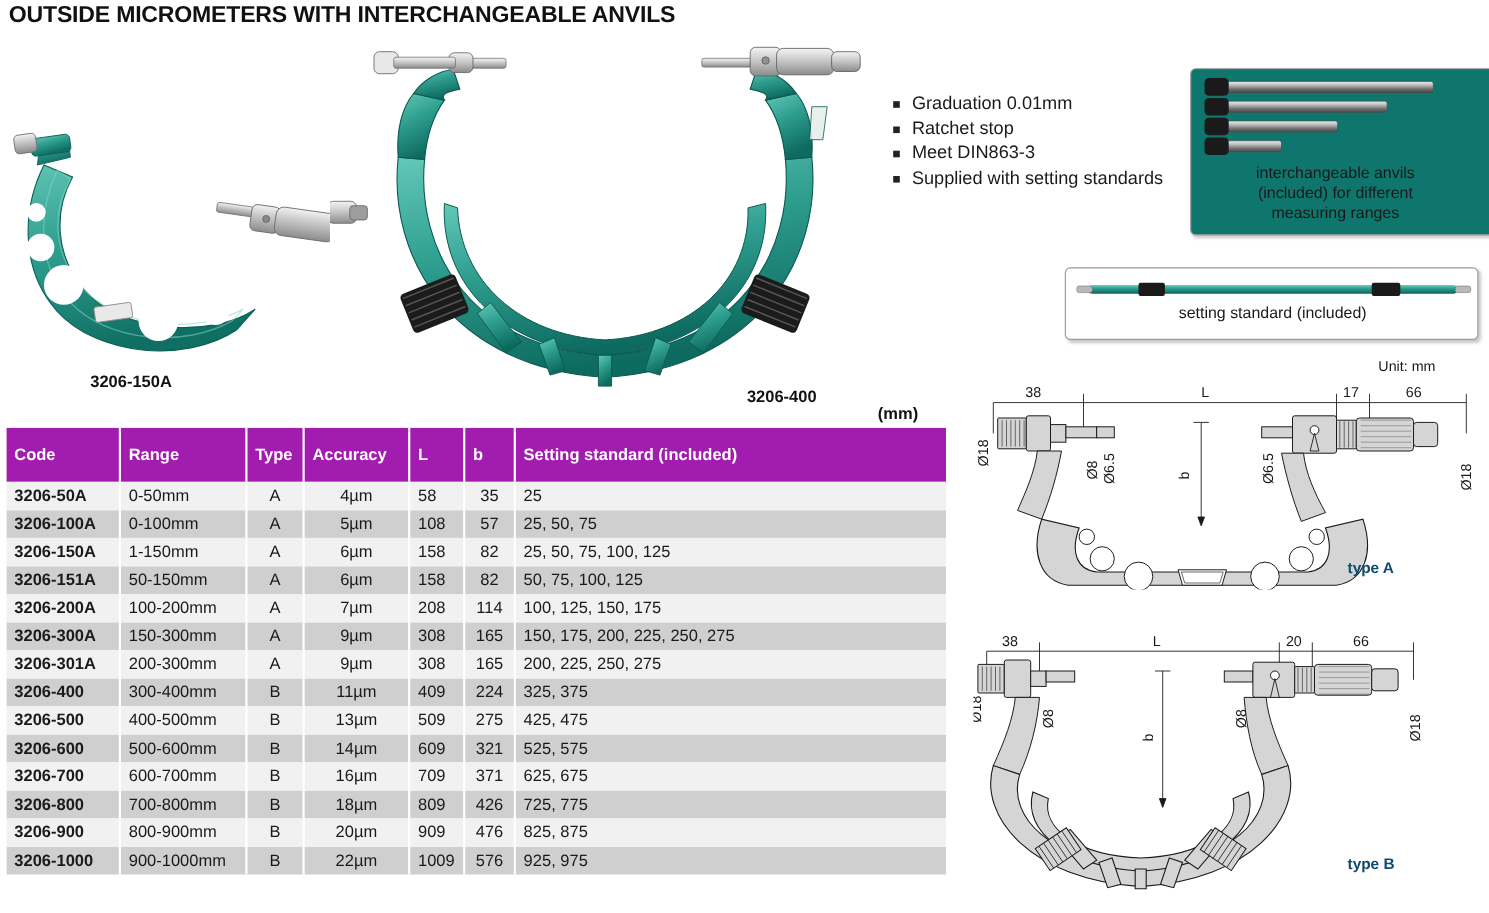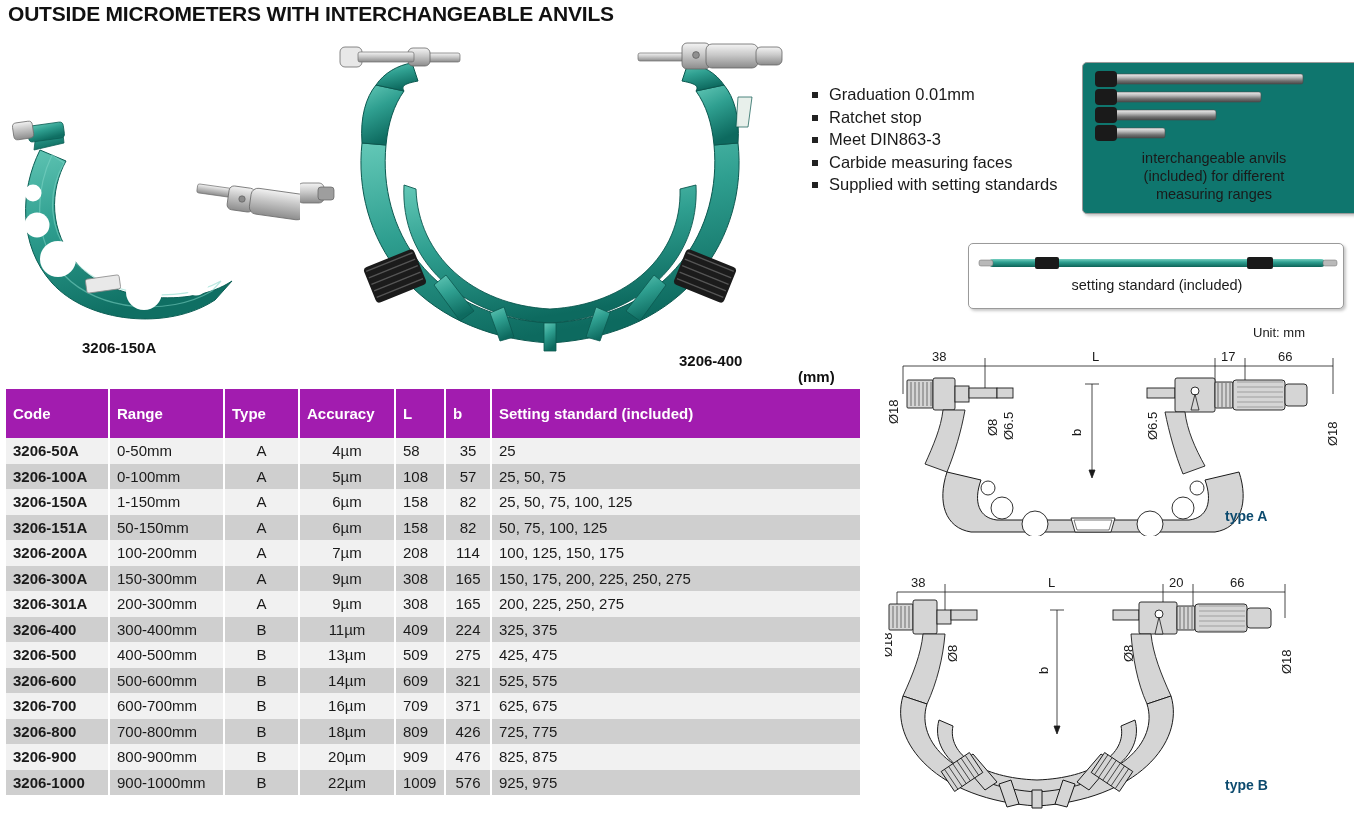--- a/index.html
+++ b/index.html
@@ -96,21 +96,21 @@
   #spec-table th:last-child { border-right: none; }
   #spec-table td {
     padding: 3px 7px; height: 25.5px;
     border-right: 2px solid #ffffff; color: #1a1a1a; white-space: nowrap;
   }
   #spec-table td:last-child { border-right: none; }
   #spec-table tbody tr:nth-child(odd)  td { background: #f1f1f1; }
   #spec-table tbody tr:nth-child(even) td { background: #cfcfcf; }
   .c-code { font-weight: bold; width: 103px; }
   .c-range { width: 115px; }
-  .c-type  { width: 75px;  text-align: center; }
+  .c-type  { width: 52px;  text-align: center; }
   .c-acc   { width: 96px;  text-align: center; }
   .c-l     { width: 50px;  text-align: left; }
   .c-b     { width: 46px;  text-align: center; }
   .c-std   { }
   th.c-type, th.c-acc, th.c-l, th.c-b { text-align: center; }
 </style>
 </head>
 <body>
 
 <div id="page">
@@ -242,21 +242,20 @@
 
   <div class="cap-label" id="label-150a">3206-150A</div>
   <div class="cap-label" id="label-400">3206-400</div>
   <div class="cap-label" id="label-mm">(mm)</div>
 
   <div id="features">
     <ul>
       <li>Graduation 0.01mm</li>
       <li>Ratchet stop</li>
       <li>Meet DIN863-3</li>
-      <li>Carbide measuring faces</li>
       <li>Supplied with setting standards</li>
     </ul>
   </div>
 
   <div id="anvils-box">
     <svg id="anvils-art" viewBox="0 0 250 80">
       <defs>
         <linearGradient id="rodG" x1="0" y1="0" x2="0" y2="1">
           <stop offset="0%" stop-color="#efefef"></stop>
           <stop offset="35%" stop-color="#b9b9b9"></stop>

